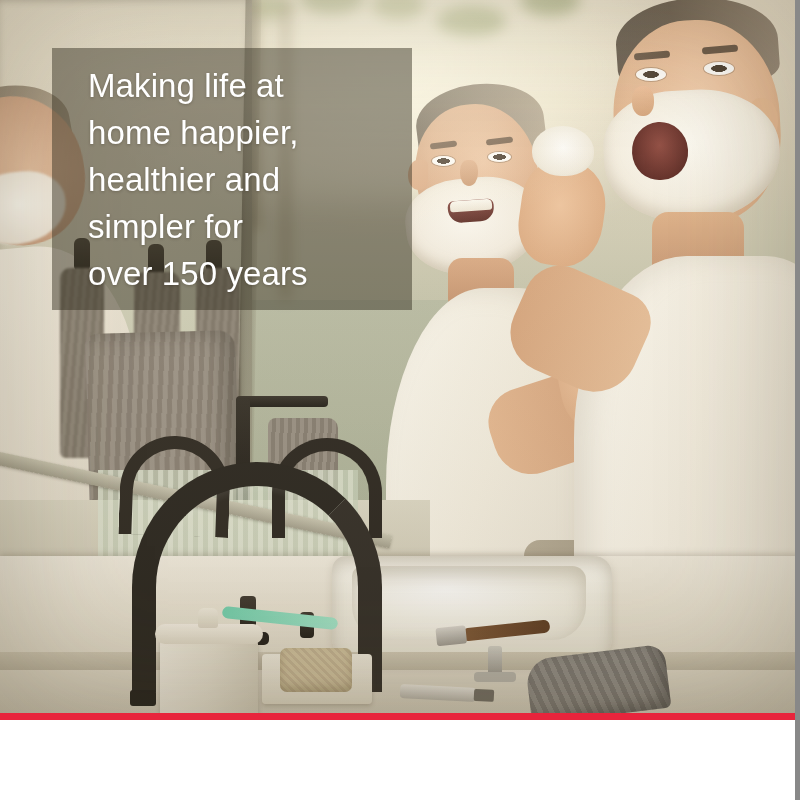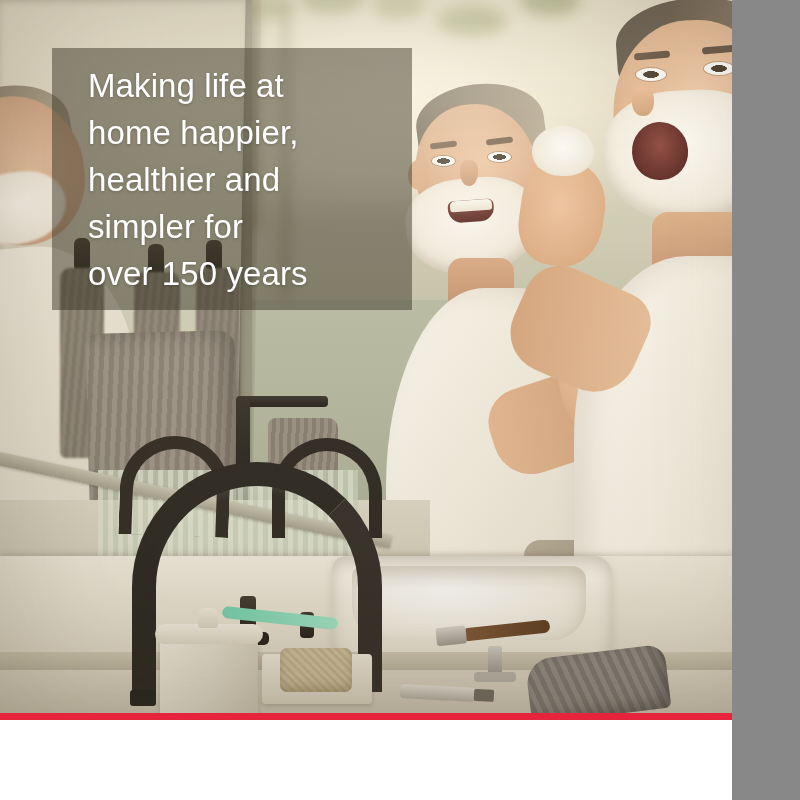--- a/index.html
+++ b/index.html
@@ -4,21 +4,21 @@
 <title>American Standard Ad</title>
 <style>
   * { margin:0; padding:0; box-sizing:border-box; }
   html,body{ background:#888; }
   body{
     font-family:"Liberation Sans", sans-serif;
     display:flex; align-items:flex-start; justify-content:flex-start;
   }
   #ad{
     position:relative;
-    width:732px; height:800px;
+    width:795px; height:800px;
     overflow:hidden;
     background:#cfc2a8;
   }
 
   
   .photo{
     position:absolute; left:0; top:0; width:800px; height:714px;
     overflow:hidden;
     background:
       radial-gradient(ellipse 70% 50% at 46% 4%, rgba(255,252,238,0.95) 0%, rgba(255,248,226,0.45) 45%, rgba(255,248,226,0) 72%),

